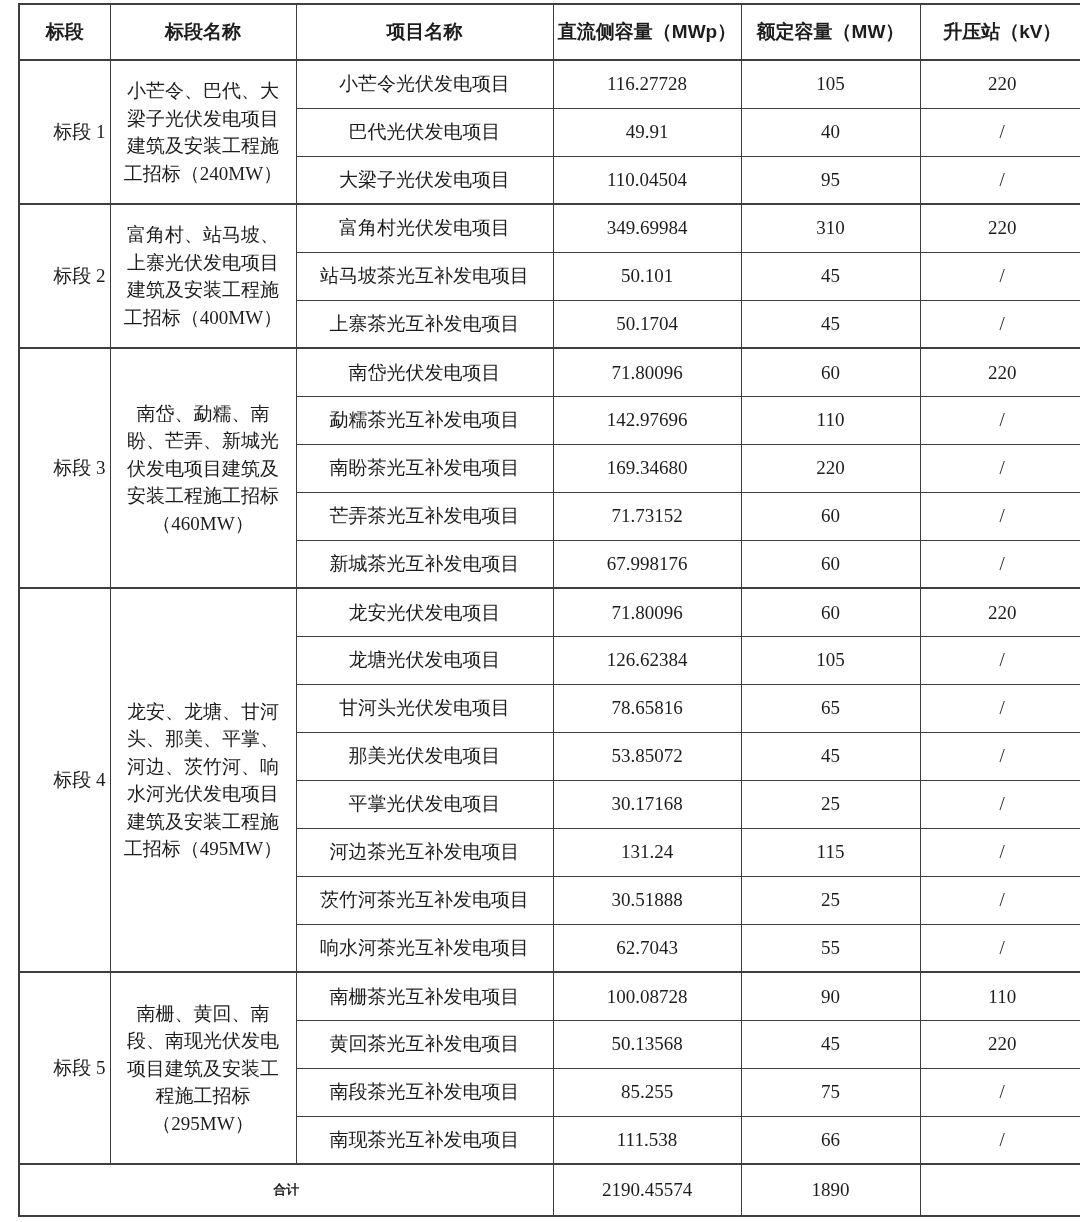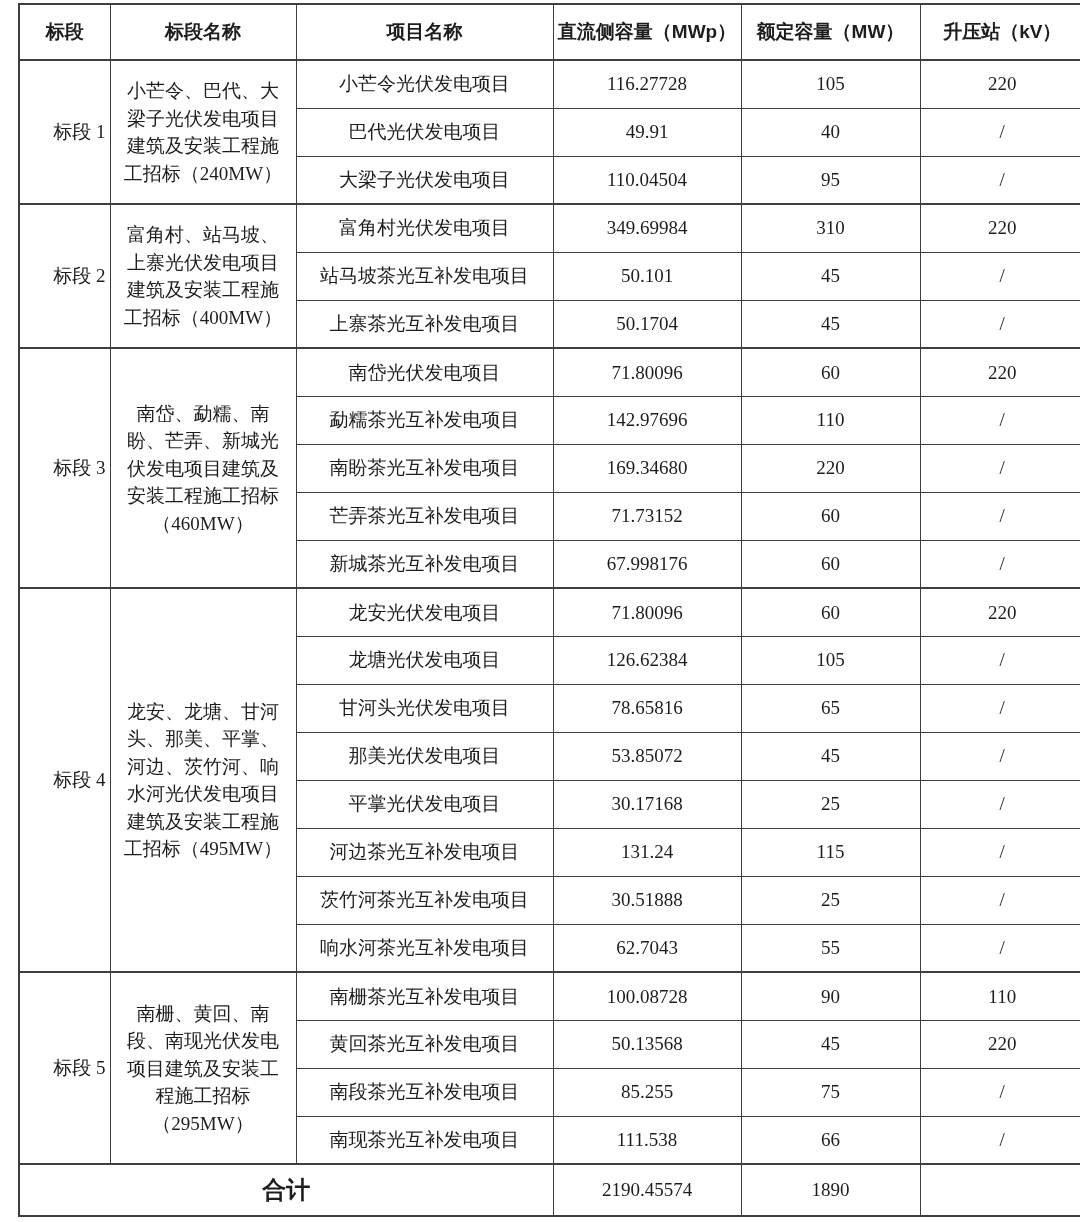--- a/index.html
+++ b/index.html
@@ -77,21 +77,21 @@
   }
   tbody tr.total-row {
     height: 52px;
   }
   tbody tr.total-row td {
     border-top: 2px solid var(--border-color);
   }
   td.total-label {
     font-family: "Liberation Sans", "DejaVu Sans", sans-serif;
     font-weight: 700;
-    font-size: 24px;
+    font-size: 13px;
   }
 </style>
 </head>
 <body>
 
 <div class="page">
   <table class="bid-table">
     <colgroup>
       <col style="width:91px">
       <col style="width:186px">

